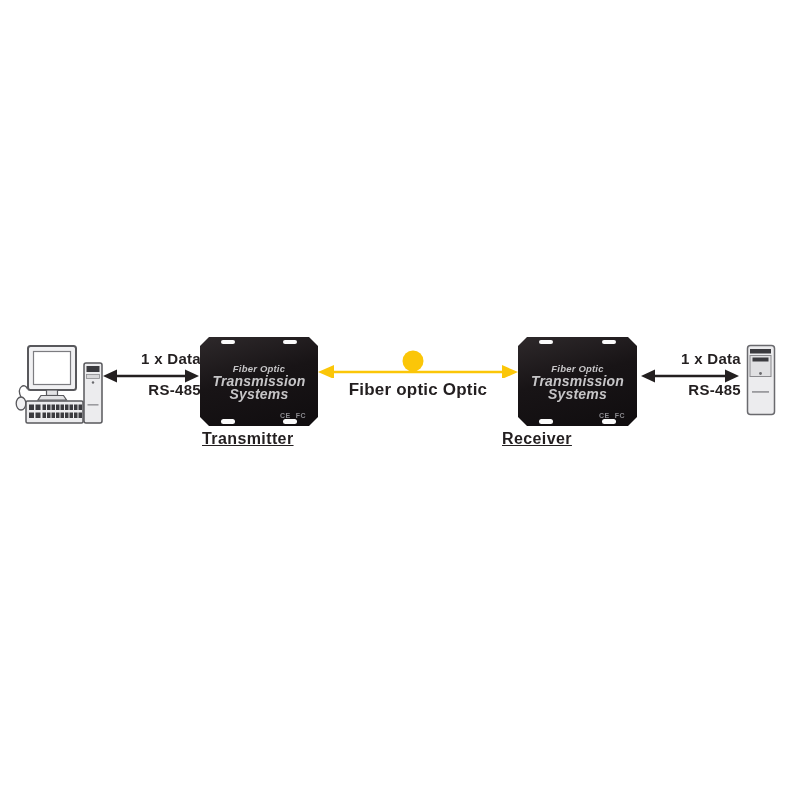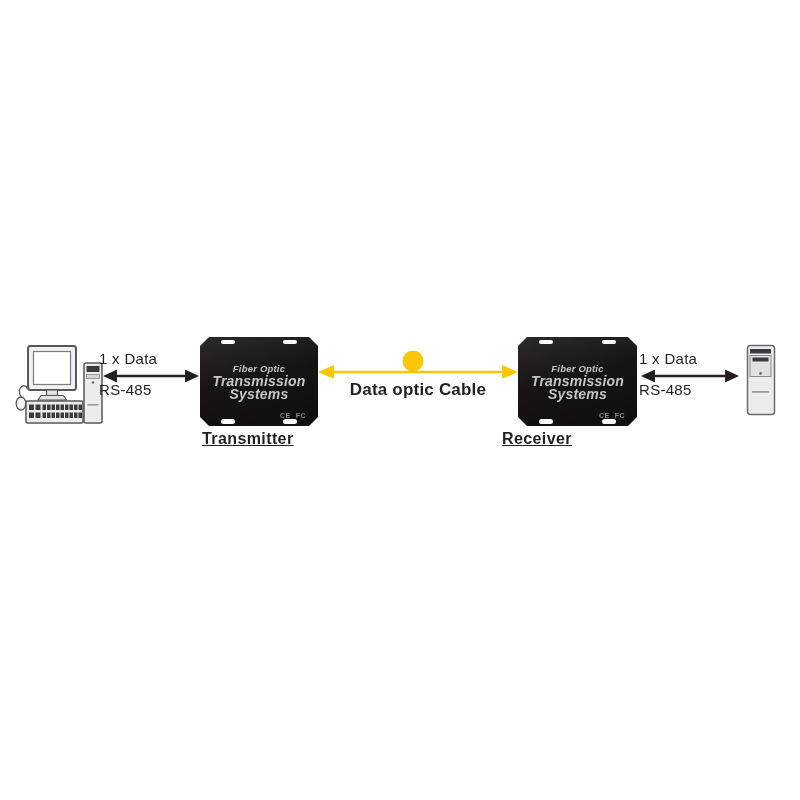--- a/index.html
+++ b/index.html
@@ -20,22 +20,22 @@
   .slot.bl{bottom:2.5px;left:21px}.slot.br{bottom:2.5px;right:21px}
   .panel-text{position:absolute;top:25px;left:0;right:0;text-align:center;
     color:#c6c5c7;font-style:italic;font-weight:bold;}
   .panel-line1{font-size:9.5px;line-height:13px;letter-spacing:.2px;}
   .panel-line2{font-size:14px;line-height:13px;letter-spacing:.2px;}
   .marks{position:absolute;right:12px;bottom:7px;display:flex;gap:5px;
     font-size:7px;font-weight:bold;color:#8b8a8f;letter-spacing:.5px;}
   .caption{position:absolute;top:430px;font-weight:bold;font-size:16px;
     letter-spacing:.4px;color:#231f20;text-decoration:underline;}
   
-  .lbl{position:absolute;font-weight:normal;font-size:15px;color:#231f20;
-    text-align:left;letter-spacing:.3px;}
+  .lbl{position:absolute;font-weight:bold;font-size:15px;color:#231f20;
+    text-align:right;letter-spacing:.3px;}
   .fiber-lbl{position:absolute;left:314px;top:380px;width:208px;text-align:center;
     font-weight:bold;font-size:17px;letter-spacing:.2px;color:#231f20;}
 </style>
 </head>
 <body>
 
 <div class="canvas">
 
   <svg class="abs" style="left:14px;top:340px" width="92" height="90" viewBox="0 0 92 90">
     <path d="M7,57 C2,47 11,42 13.5,49" fill="none" stroke="#58585c" stroke-width="1.3"></path>
@@ -99,21 +99,21 @@
     </div>
   </div>
   <div class="caption" style="left:202px">Transmitter</div>
 
   <svg class="abs" style="left:314px;top:344px" width="208" height="34" viewBox="0 0 208 34">
     <line x1="17" y1="28" x2="190" y2="28" stroke="#FBC608" stroke-width="2.6"></line>
     <polygon points="4,28 20,21 20,35" fill="#FBC608"></polygon>
     <polygon points="204,28 188,21 188,35" fill="#FBC608"></polygon>
     <circle cx="99" cy="17" r="10.5" fill="#FBC608"></circle>
   </svg>
-  <div class="fiber-lbl">Data optic Cable</div>
+  <div class="fiber-lbl">Fiber optic Optic</div>
 
   <div class="device" style="left:518px;width:119px">
     <div class="slot tl"></div>
     <div class="slot tr"></div>
     <div class="slot bl"></div>
     <div class="slot br"></div>
     <div class="panel-text">
       <div class="panel-line1">Fiber Optic</div>
       <div class="panel-line2">Transmission Systems</div>
     </div>

